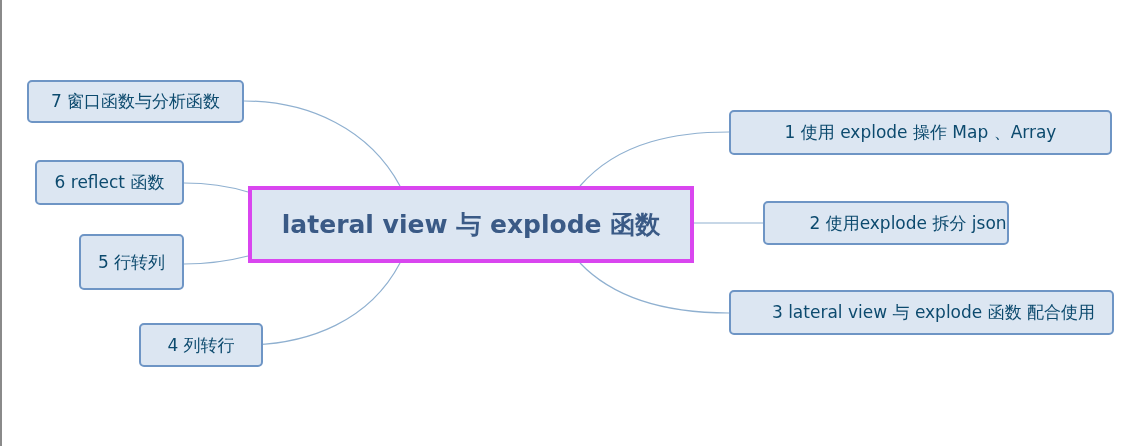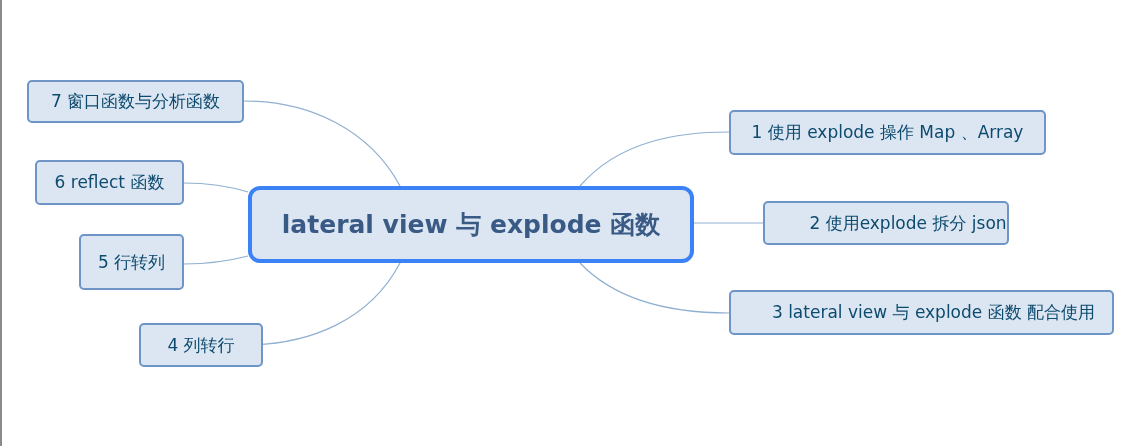--- a/index.html
+++ b/index.html
@@ -4,21 +4,21 @@
   <style>
     html, body { margin: 0; padding: 0; background: #ffffff; }
     body { width: 1137px; height: 446px; position: relative; overflow: hidden;
            font-family: "DejaVu Sans", "Liberation Sans", sans-serif; }
     .left-rule { position: absolute; left: 0; top: 0; width: 2px; height: 446px; background: #8a8a8a; }
     svg.links { position: absolute; left: 0; top: 0; }
     .node { position: absolute; box-sizing: border-box; background: #dce6f2;
             border: 2px solid #6e95c5; border-radius: 5px;
             display: flex; align-items: center; justify-content: center;
             color: #0c4a6e; font-size: 17px; white-space: nowrap; cursor: pointer; }
-    .node.central { border: 4px solid #3b82f6; border-radius: 12px; background: #dce6f2;
+    .node.central { border: 4px solid #d946ef; border-radius: 0; background: #dce6f2;
                     color: #3a5a86; font-weight: bold; font-size: 25px; }
   </style>
 </head>
 <body>
 
 <div class="left-rule"></div>
 
 <svg class="links" width="1137" height="446">
   <g fill="none" stroke="#8fb0d0" stroke-width="1.2">
 
@@ -30,21 +30,21 @@
     <path d="M248 192 C 225 185, 205 183, 184 183"></path>
     <path d="M248 256 C 225 262, 205 264, 184 264"></path>
     <path d="M400 263 C 370 320, 310 345, 244 345"></path>
   </g>
 </svg>
 
 <div class="node central" style="left:248px; top:186px; width:446px; height:77px;">
   <span>lateral view 与 explode 函数</span>
 </div>
 
-<div class="node" style="left:729px; top:110px; width:317px; height:45px;">
+<div class="node" style="left:729px; top:110px; width:383px; height:45px;">
   <span>1 使用 explode 操作 Map 、Array</span>
 </div>
 <div class="node" style="left:763px; top:201px; width:246px; height:44px;padding-left:44px;">
   <span>2 使用explode 拆分 json</span>
 </div>
 <div class="node" style="left:729px; top:290px; width:385px; height:45px;padding-left:24px;">
   <span>3 lateral view 与 explode 函数 配合使用</span>
 </div>
 
 <div class="node" style="left:27px; top:80px; width:217px; height:43px;">

